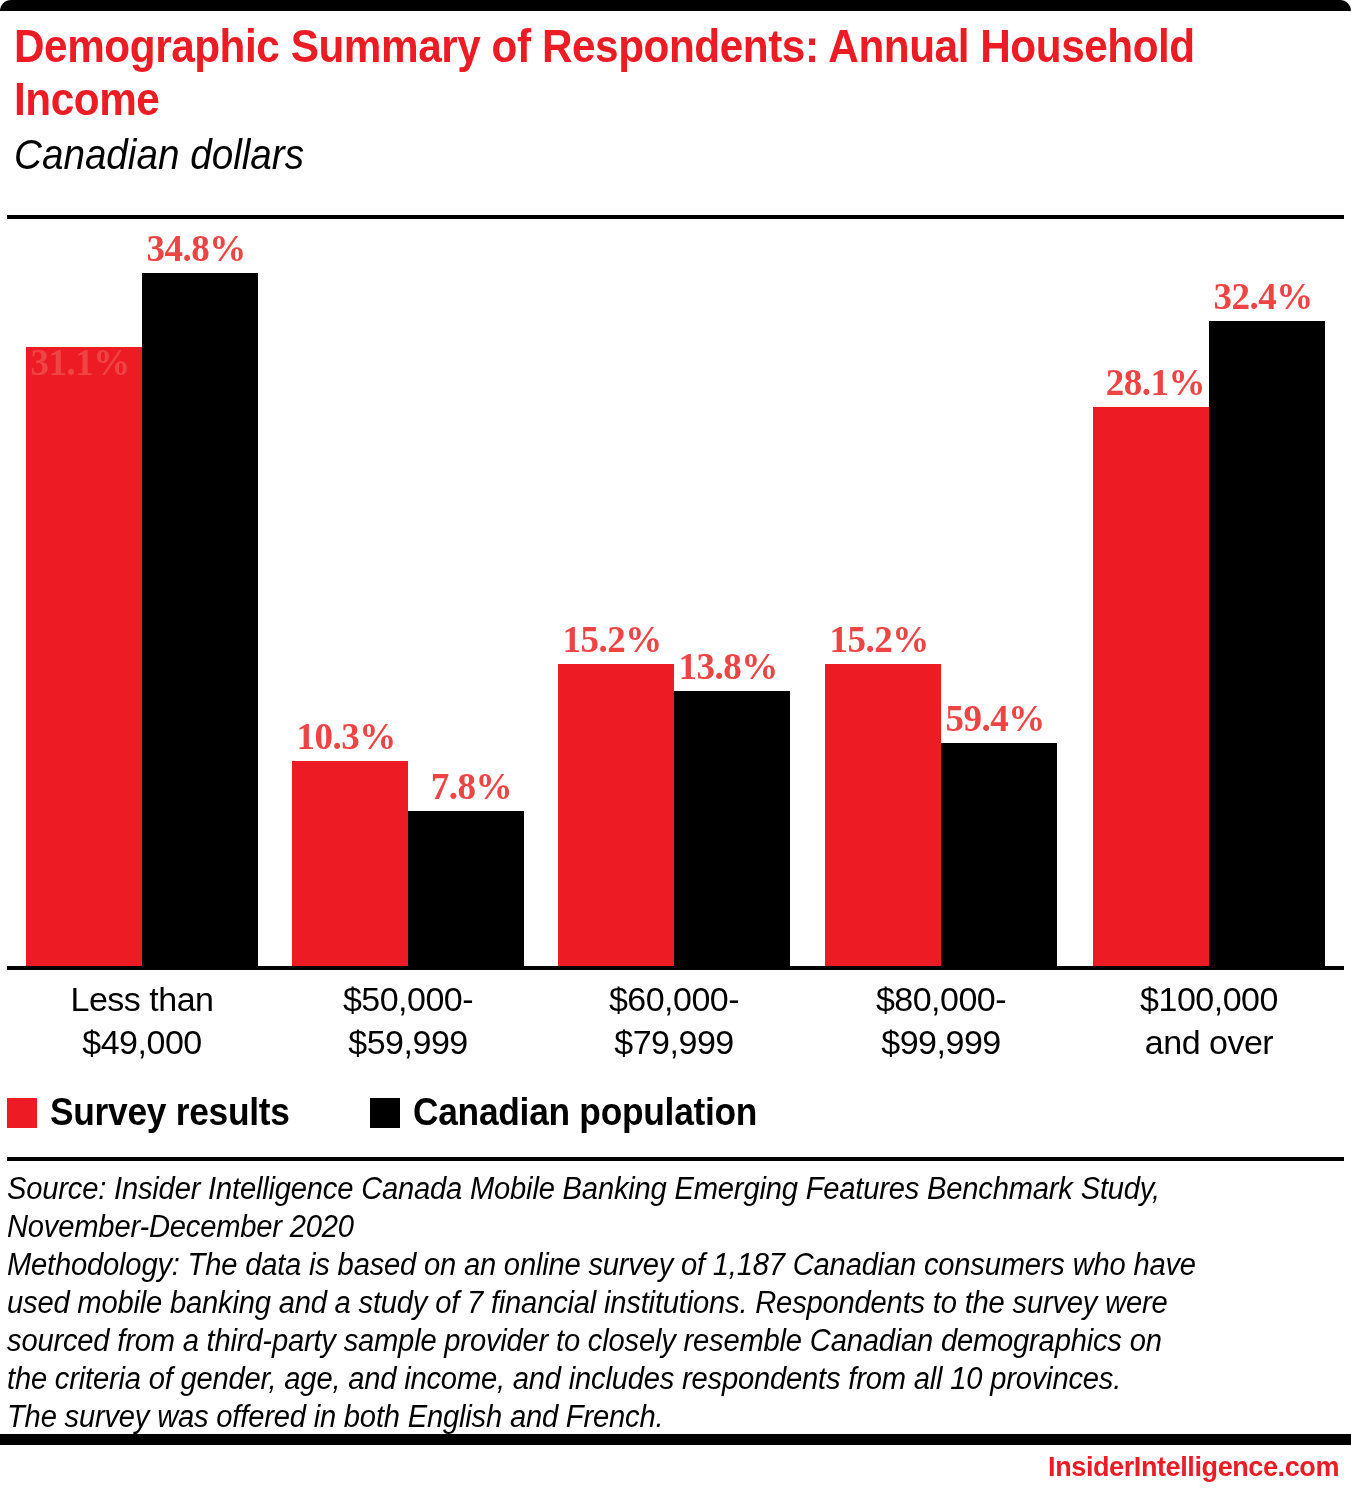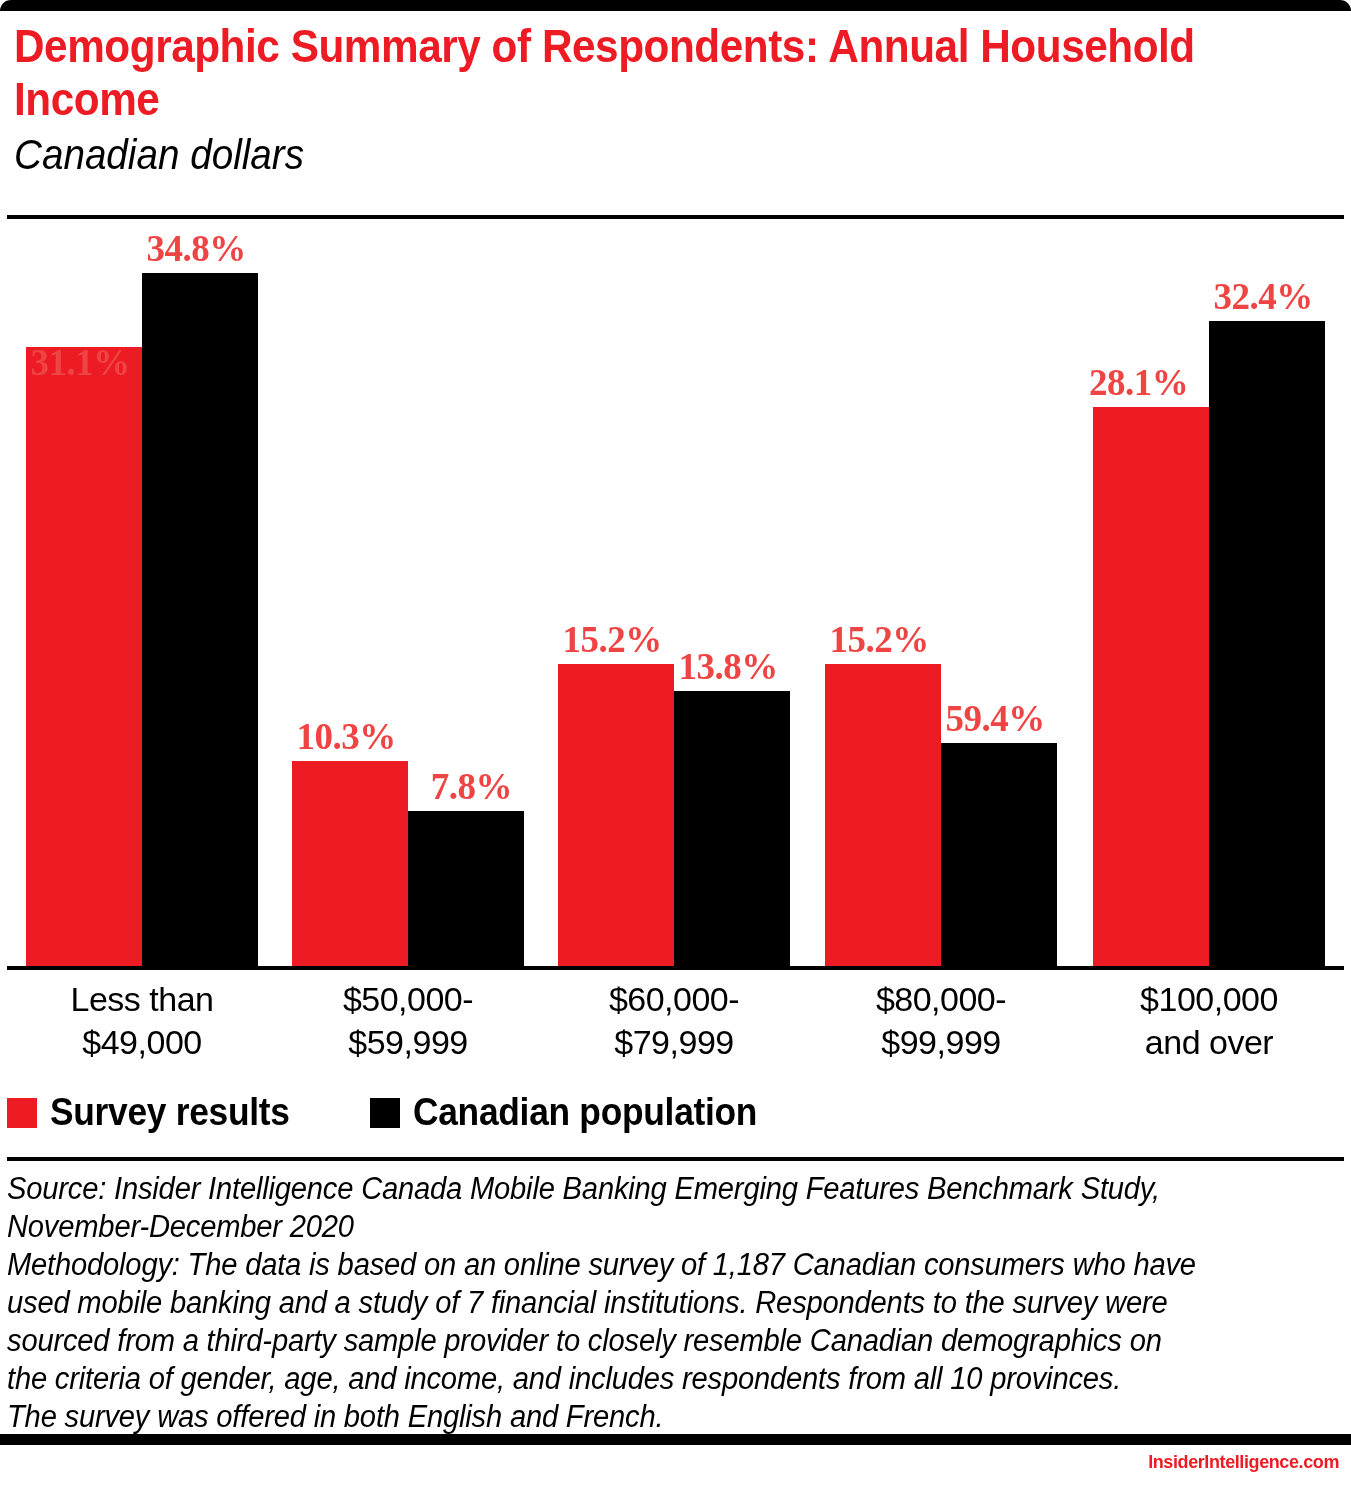--- a/index.html
+++ b/index.html
@@ -147,21 +147,21 @@
     transform: scaleX(0.94);
     transform-origin: left top;
     white-space: nowrap;
   }
 
   
   .footer-brand {
     position: absolute;
     right: 12px; top: 1452px;
     font-family: "Liberation Sans", sans-serif;
-    font-size: 18px;
+    font-size: 27px;
     font-weight: bold;
     color: #ED1C24;
     letter-spacing: -0.4px;
   }
 </style>
 </head>
 <body>
 
 <div id="page">
 
@@ -185,21 +185,21 @@
       <div class="bar-label" style="left: 396px; top: 765px; width: 116px; text-align: right;">7.8%</div>
       <div class="bar red" style="left: 558px; top: 664px; width: 116px; height: 302px; bottom: auto;"></div>
       <div class="bar-label" style="left: 554px; top: 618px; width: 116px; text-align: center;">15.2%</div>
       <div class="bar black" style="left: 674px; top: 691px; width: 116px; height: 275px; bottom: auto;"></div>
       <div class="bar-label" style="left: 670px; top: 645px; width: 116px; text-align: center;">13.8%</div>
       <div class="bar red" style="left: 825px; top: 664px; width: 116px; height: 302px; bottom: auto;"></div>
       <div class="bar-label" style="left: 821px; top: 618px; width: 116px; text-align: center;">15.2%</div>
       <div class="bar black" style="left: 941px; top: 743px; width: 116px; height: 223px; bottom: auto;"></div>
       <div class="bar-label" style="left: 937px; top: 697px; width: 116px; text-align: center;">59.4%</div>
       <div class="bar red" style="left: 1093px; top: 407px; width: 116px; height: 559px; bottom: auto;"></div>
-      <div class="bar-label" style="left: 1089px; top: 361px; width: 116px; text-align: left;">28.1%</div>
+      <div class="bar-label" style="left: 1089px; top: 361px; width: 116px; text-align: right;">28.1%</div>
       <div class="bar black" style="left: 1209px; top: 321px; width: 116px; height: 645px; bottom: auto;"></div>
       <div class="bar-label" style="left: 1205px; top: 275px; width: 116px; text-align: center;">32.4%</div>
     </div>
   <div class="axis-line"></div>
   <div id="cat-labels">
       <div class="cat-label" style="left: 6px; width: 272px;">
         <div>Less than</div>
         <div>$49,000</div>
       </div>
       <div class="cat-label" style="left: 272px; width: 272px;">

